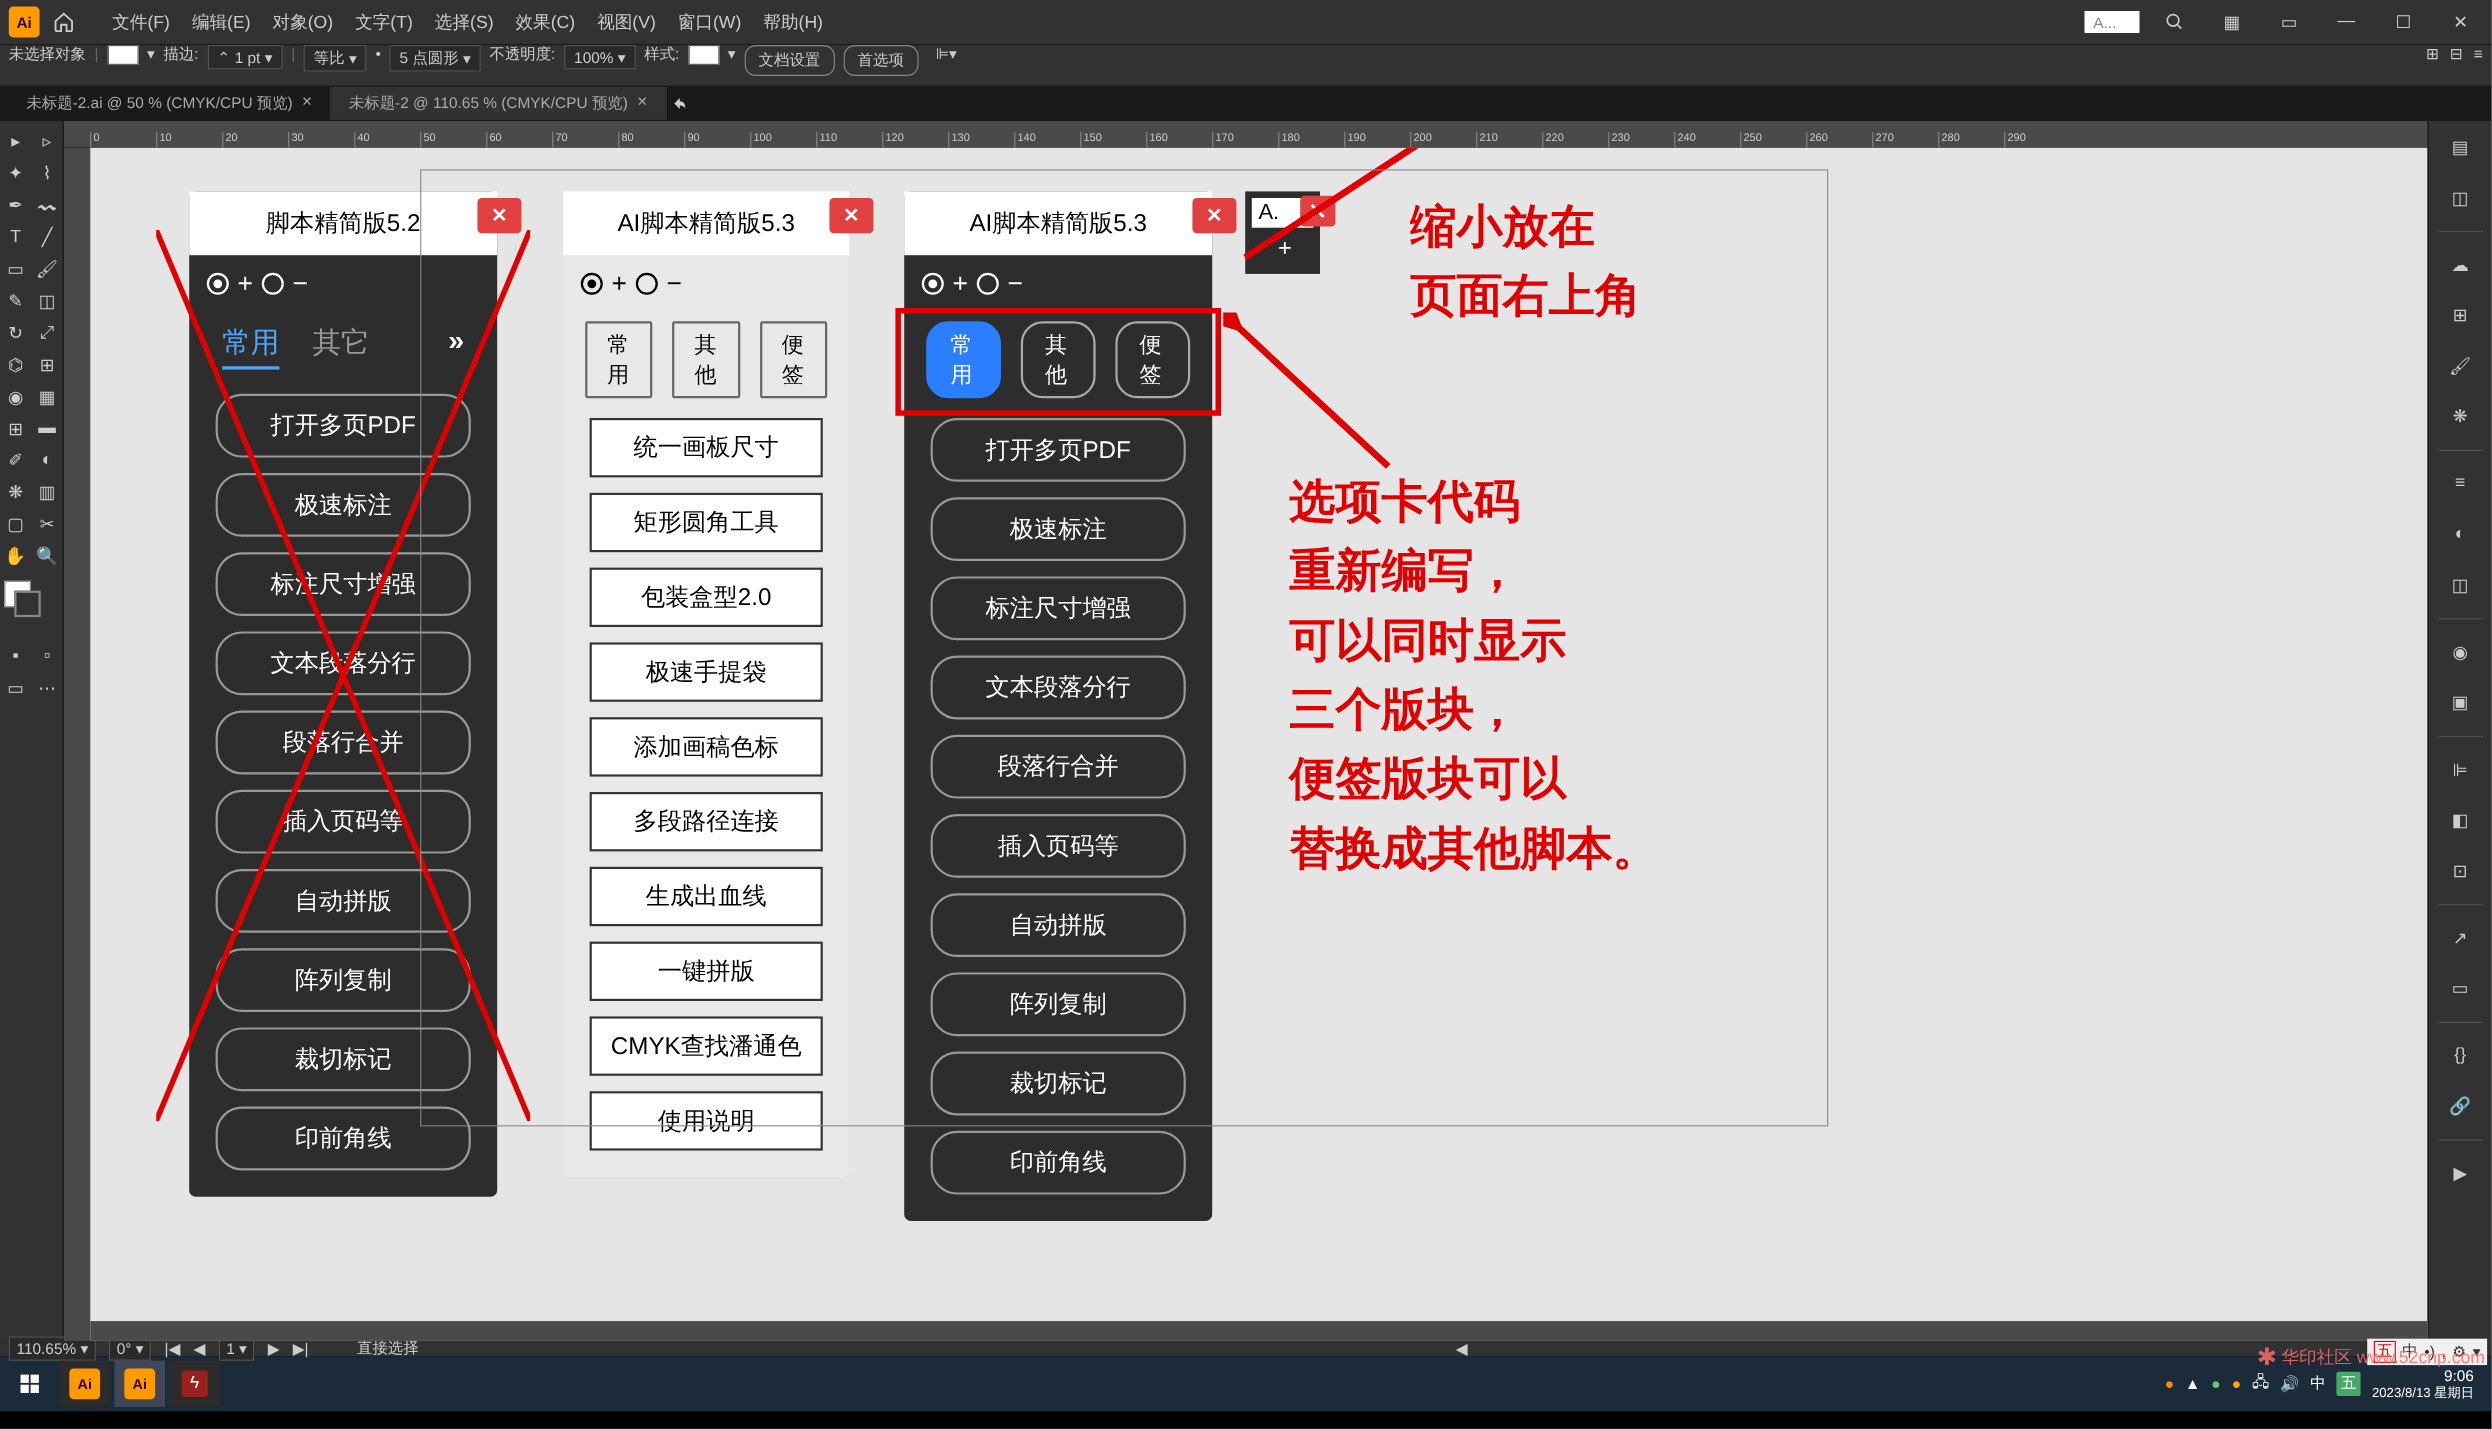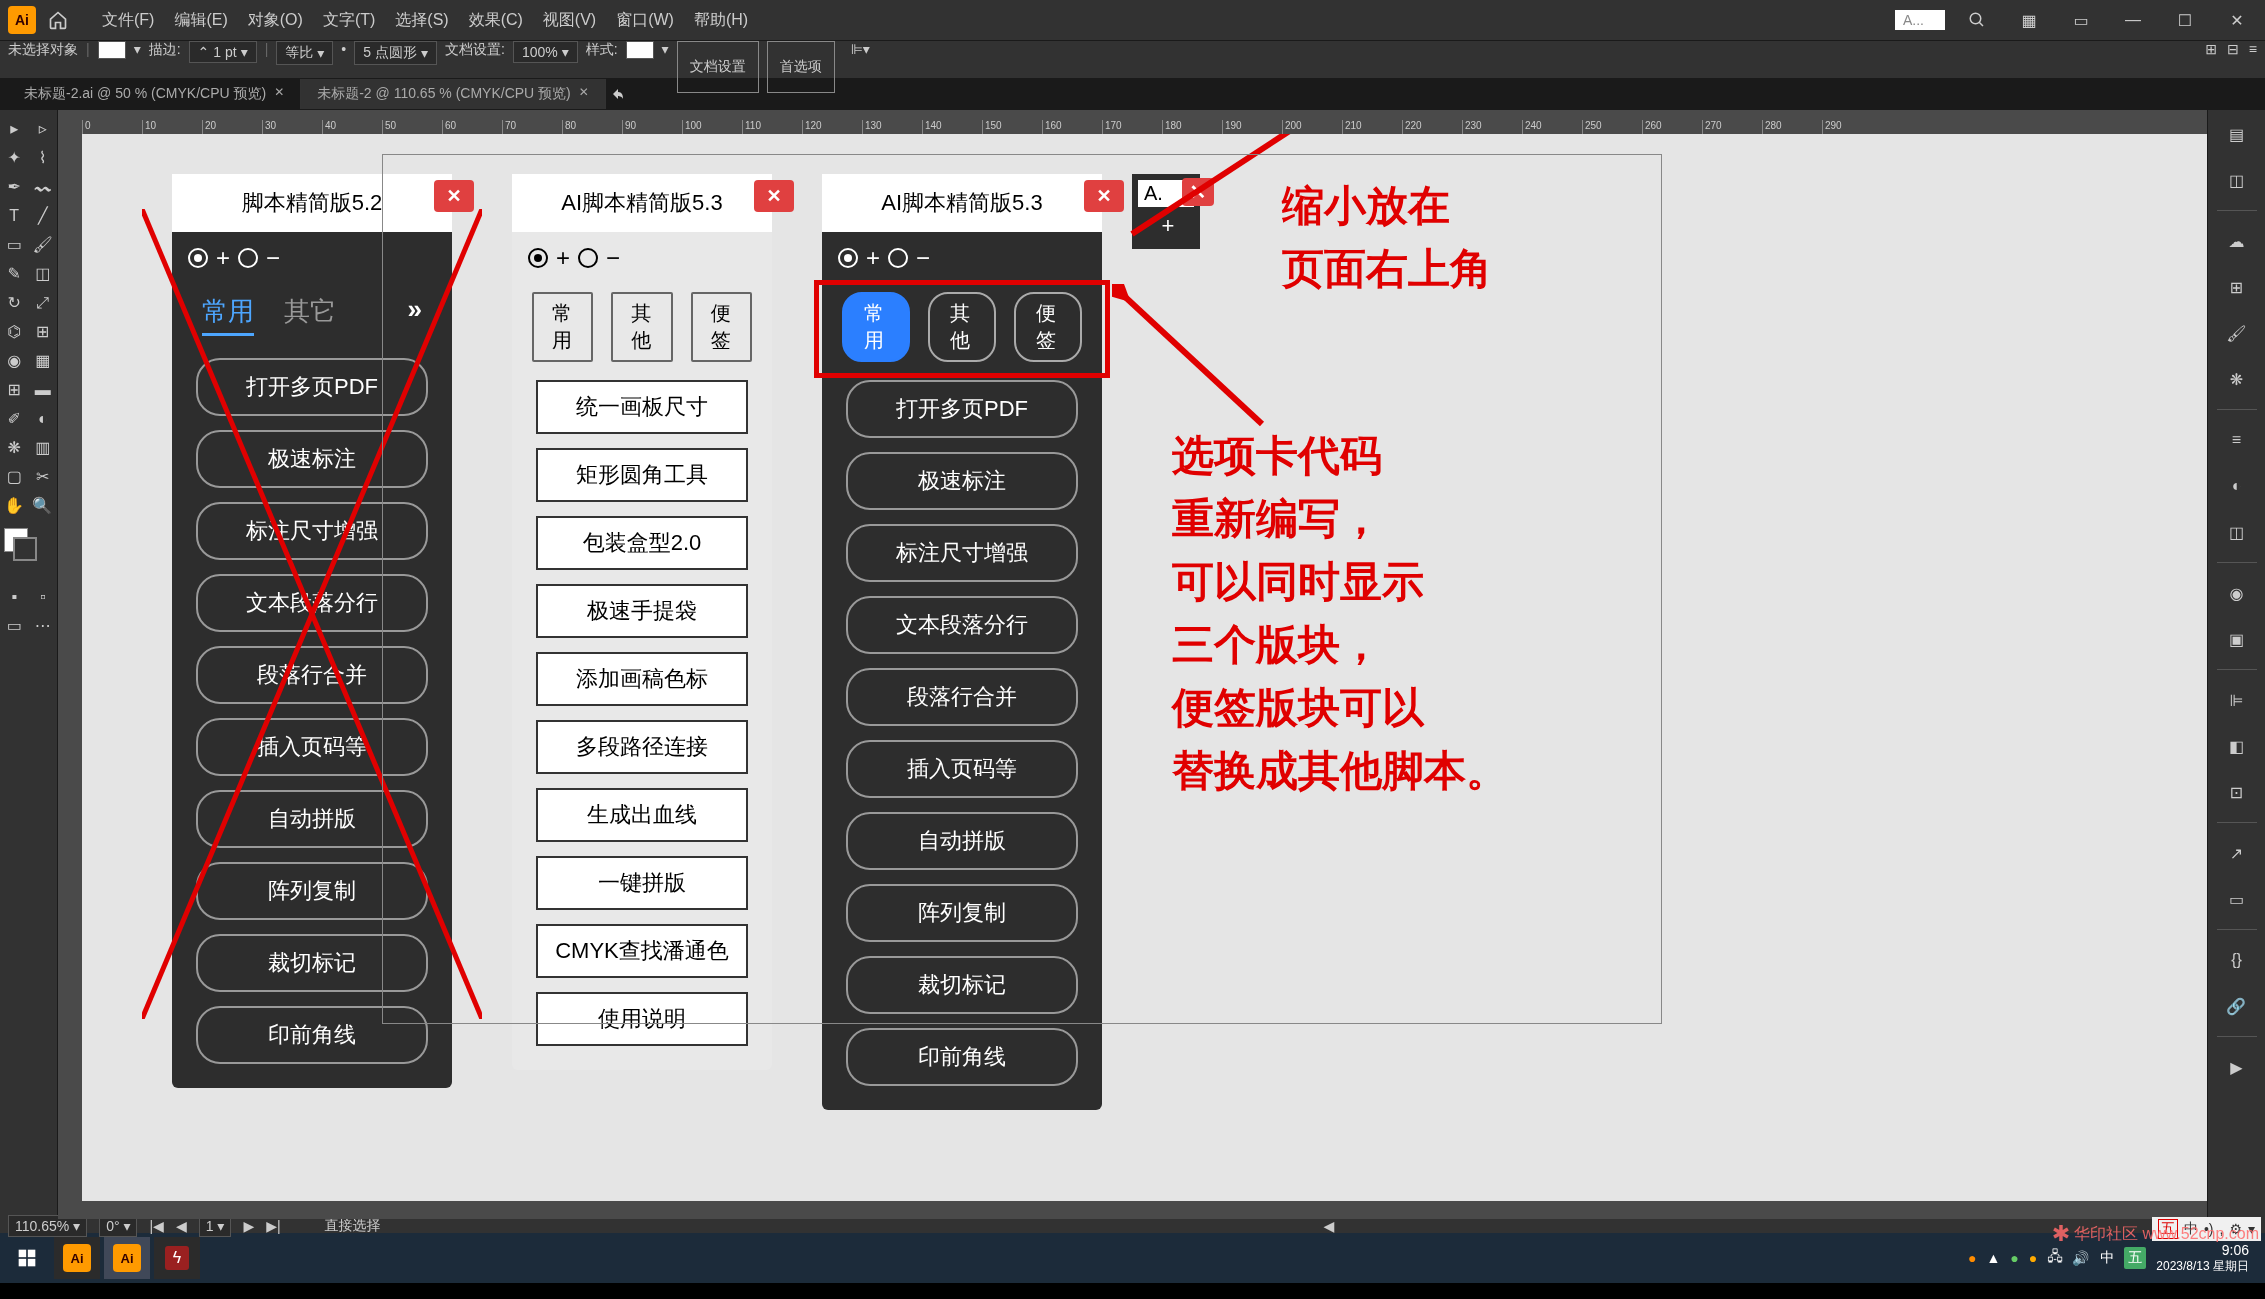--- a/index.html
+++ b/index.html
@@ -12,21 +12,21 @@
 .menubar .menu-item { padding: 0 10px; cursor: pointer; }
 .menubar .right-side { margin-left: auto; display: flex; align-items: center; gap: 12px; }
 .menubar .search-box { background: #fff; color: #888; padding: 2px 8px; font-size: 14px; width: 50px; }
 .menubar .win-btn { width: 40px; height: 30px; display: flex; align-items: center; justify-content: center; color: #ccc; }
 
 
 .optionsbar { background: #323232; height: 38px; display: flex; align-items: flex-start; padding: 0 8px; color: #ccc; font-size: 14px; border-top: 1px solid #1a1a1a; gap: 8px; }
 .optionsbar .sep { color: #666; }
 .optionsbar .dropdown { background: #2a2a2a; border: 1px solid #555; padding: 2px 8px; display: flex; align-items: center; gap: 4px; }
 .optionsbar .swatch { width: 28px; height: 18px; background: #fff; border: 1px solid #555; }
-.optionsbar .btn-outline { border: 1px solid #888; padding: 16px 12px; border-radius: 0; }
+.optionsbar .btn-outline { border: 1px solid #888; padding: 4px 12px; border-radius: 10px; }
 
 
 .tabbar { background: #1a1a1a; height: 32px; display: flex; align-items: center; padding: 0 8px; color: #aaa; font-size: 14px; }
 .tabbar .tab { padding: 6px 16px; border-right: 1px solid #333; display: flex; align-items: flex-start; gap: 8px; }
 .tabbar .tab.active { background: #323232; }
 .tabbar .tab .close { font-size: 12px; }
 
 
 .workspace { display: flex; height: calc(100% - 40px - 38px - 32px - 30px - 50px); }
 .toolbox { width: 58px; background: #323232; display: flex; flex-direction: column; padding: 4px 0; border-right: 1px solid #1a1a1a; }
@@ -152,21 +152,21 @@
   <span class="sep">|</span>
   <div class="dropdown">
       <span>等比</span>
       <span>▾</span>
     </div>
   <span>•</span>
   <div class="dropdown">
       <span>5 点圆形</span>
       <span>▾</span>
     </div>
-  <span>文档设置:</span>
+  <span>不透明度:</span>
   <div class="dropdown">
       <span>100%</span>
       <span>▾</span>
     </div>
   <span>样式:</span>
   <div class="swatch"></div>
     <span>▾</span>
   <div class="btn-outline">文档设置</div>
   <div class="btn-outline">首选项</div>
   <span style="margin-left:8px">⊫▾</span>

